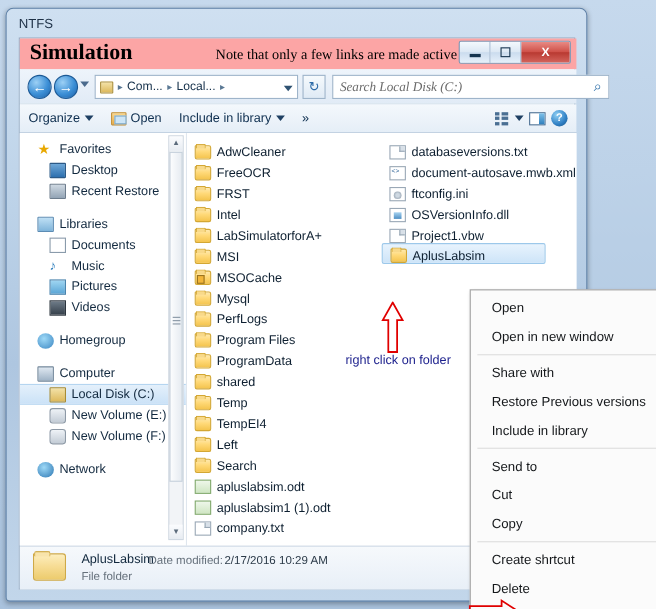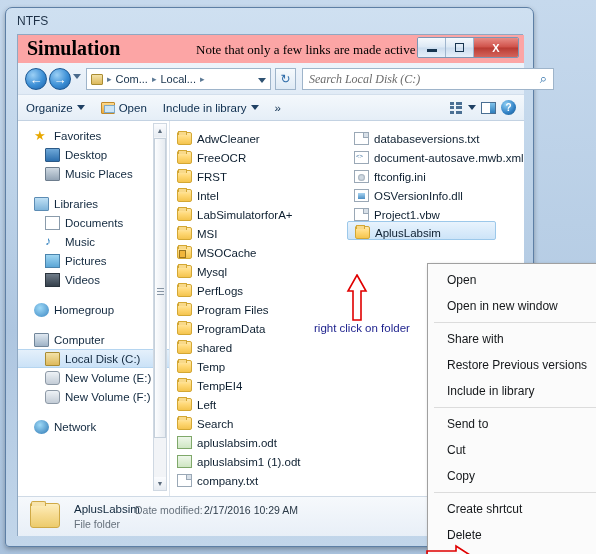--- a/index.html
+++ b/index.html
@@ -440,21 +440,21 @@
         <div class="nav-row head">
           <span class="ni ni-star">★</span>
           <span>Favorites</span>
         </div>
         <div class="nav-row child">
           <span class="ni ni-desktop"></span>
           <span>Desktop</span>
         </div>
         <div class="nav-row child">
           <span class="ni ni-recent"></span>
-          <span>Music Places</span>
+          <span>Recent Restore</span>
         </div>
 
         <div class="nav-gap"></div>
 
         <div class="nav-row head">
           <span class="ni ni-lib"></span>
           <span>Libraries</span>
         </div>
         <div class="nav-row child">
           <span class="ni ni-doc"></span>

